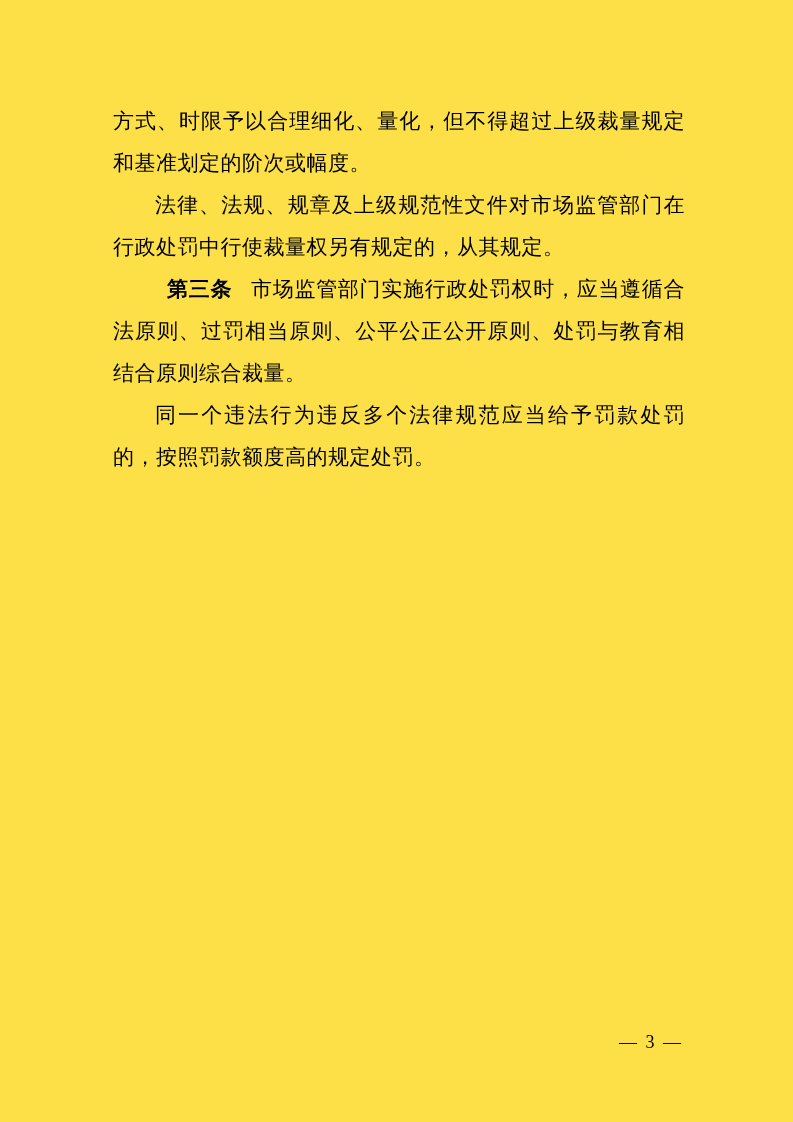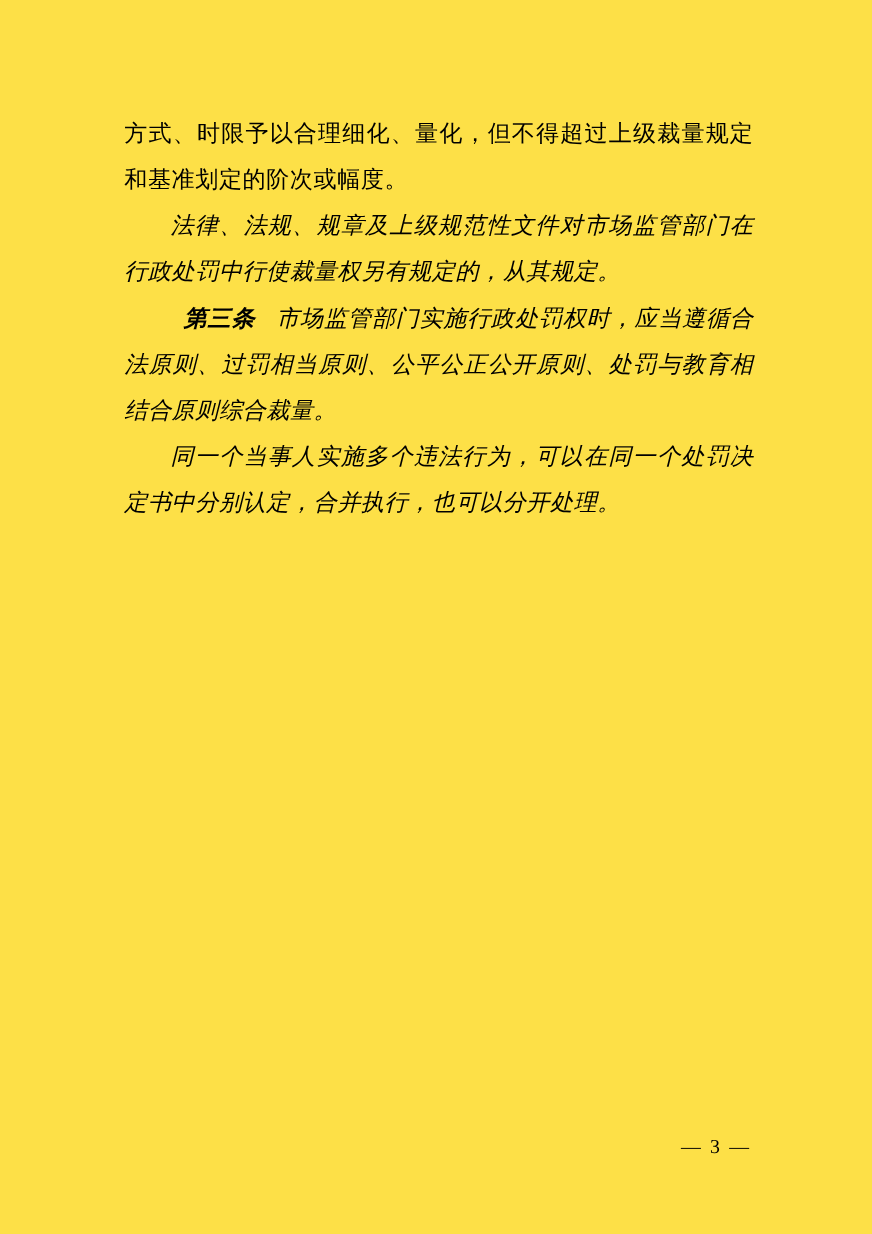--- a/index.html
+++ b/index.html
@@ -25,21 +25,20 @@
   }
   .content p {
     margin: 0;
     font-size: 21px;
     line-height: 42px;
     text-align: justify;
     letter-spacing: 0.5px;
   }
   .content p.indent {
     text-indent: 2em;
-    font-style: italic;
   }
   .article-lead {
     font-weight: bold;
     margin-right: 0.9em;
     margin-left: 12px;
   }
   .article-lead:empty {
     display: none;
     margin: 0;
   }
@@ -62,19 +61,19 @@
 
     <p><span>方式、时限予以合理细化、量化，但不得超过上级裁量规定和基准划定的阶次或幅度。</span></p>
 
     <p class="indent"><span>法律、法规、规章及上级规范性文件对市场监管部门在行政处罚中行使裁量权另有规定的，从其规定。</span></p>
 
     <p class="indent"><span class="article-lead">第三条</span><span>市场监管部门实施行政处罚权时，应当遵循合法原则、过罚相当原则、公平公正公开原则、处罚与教育相结合原则综合裁量。</span></p>
 
 
 
 
+    <p class="indent"><span>同一个违法行为违反多个法律规范应当给予罚款处罚的，按照罚款额度高的规定处罚。</span></p>
 
-    <p class="indent"><span>同一个当事人实施多个违法行为，可以在同一个处罚决定书中分别认定，合并执行，也可以分开处理。</span></p>
 
   </div>
 
   <div class="page-footer">— 3 —</div>
 </div>
 
 </body></html>

